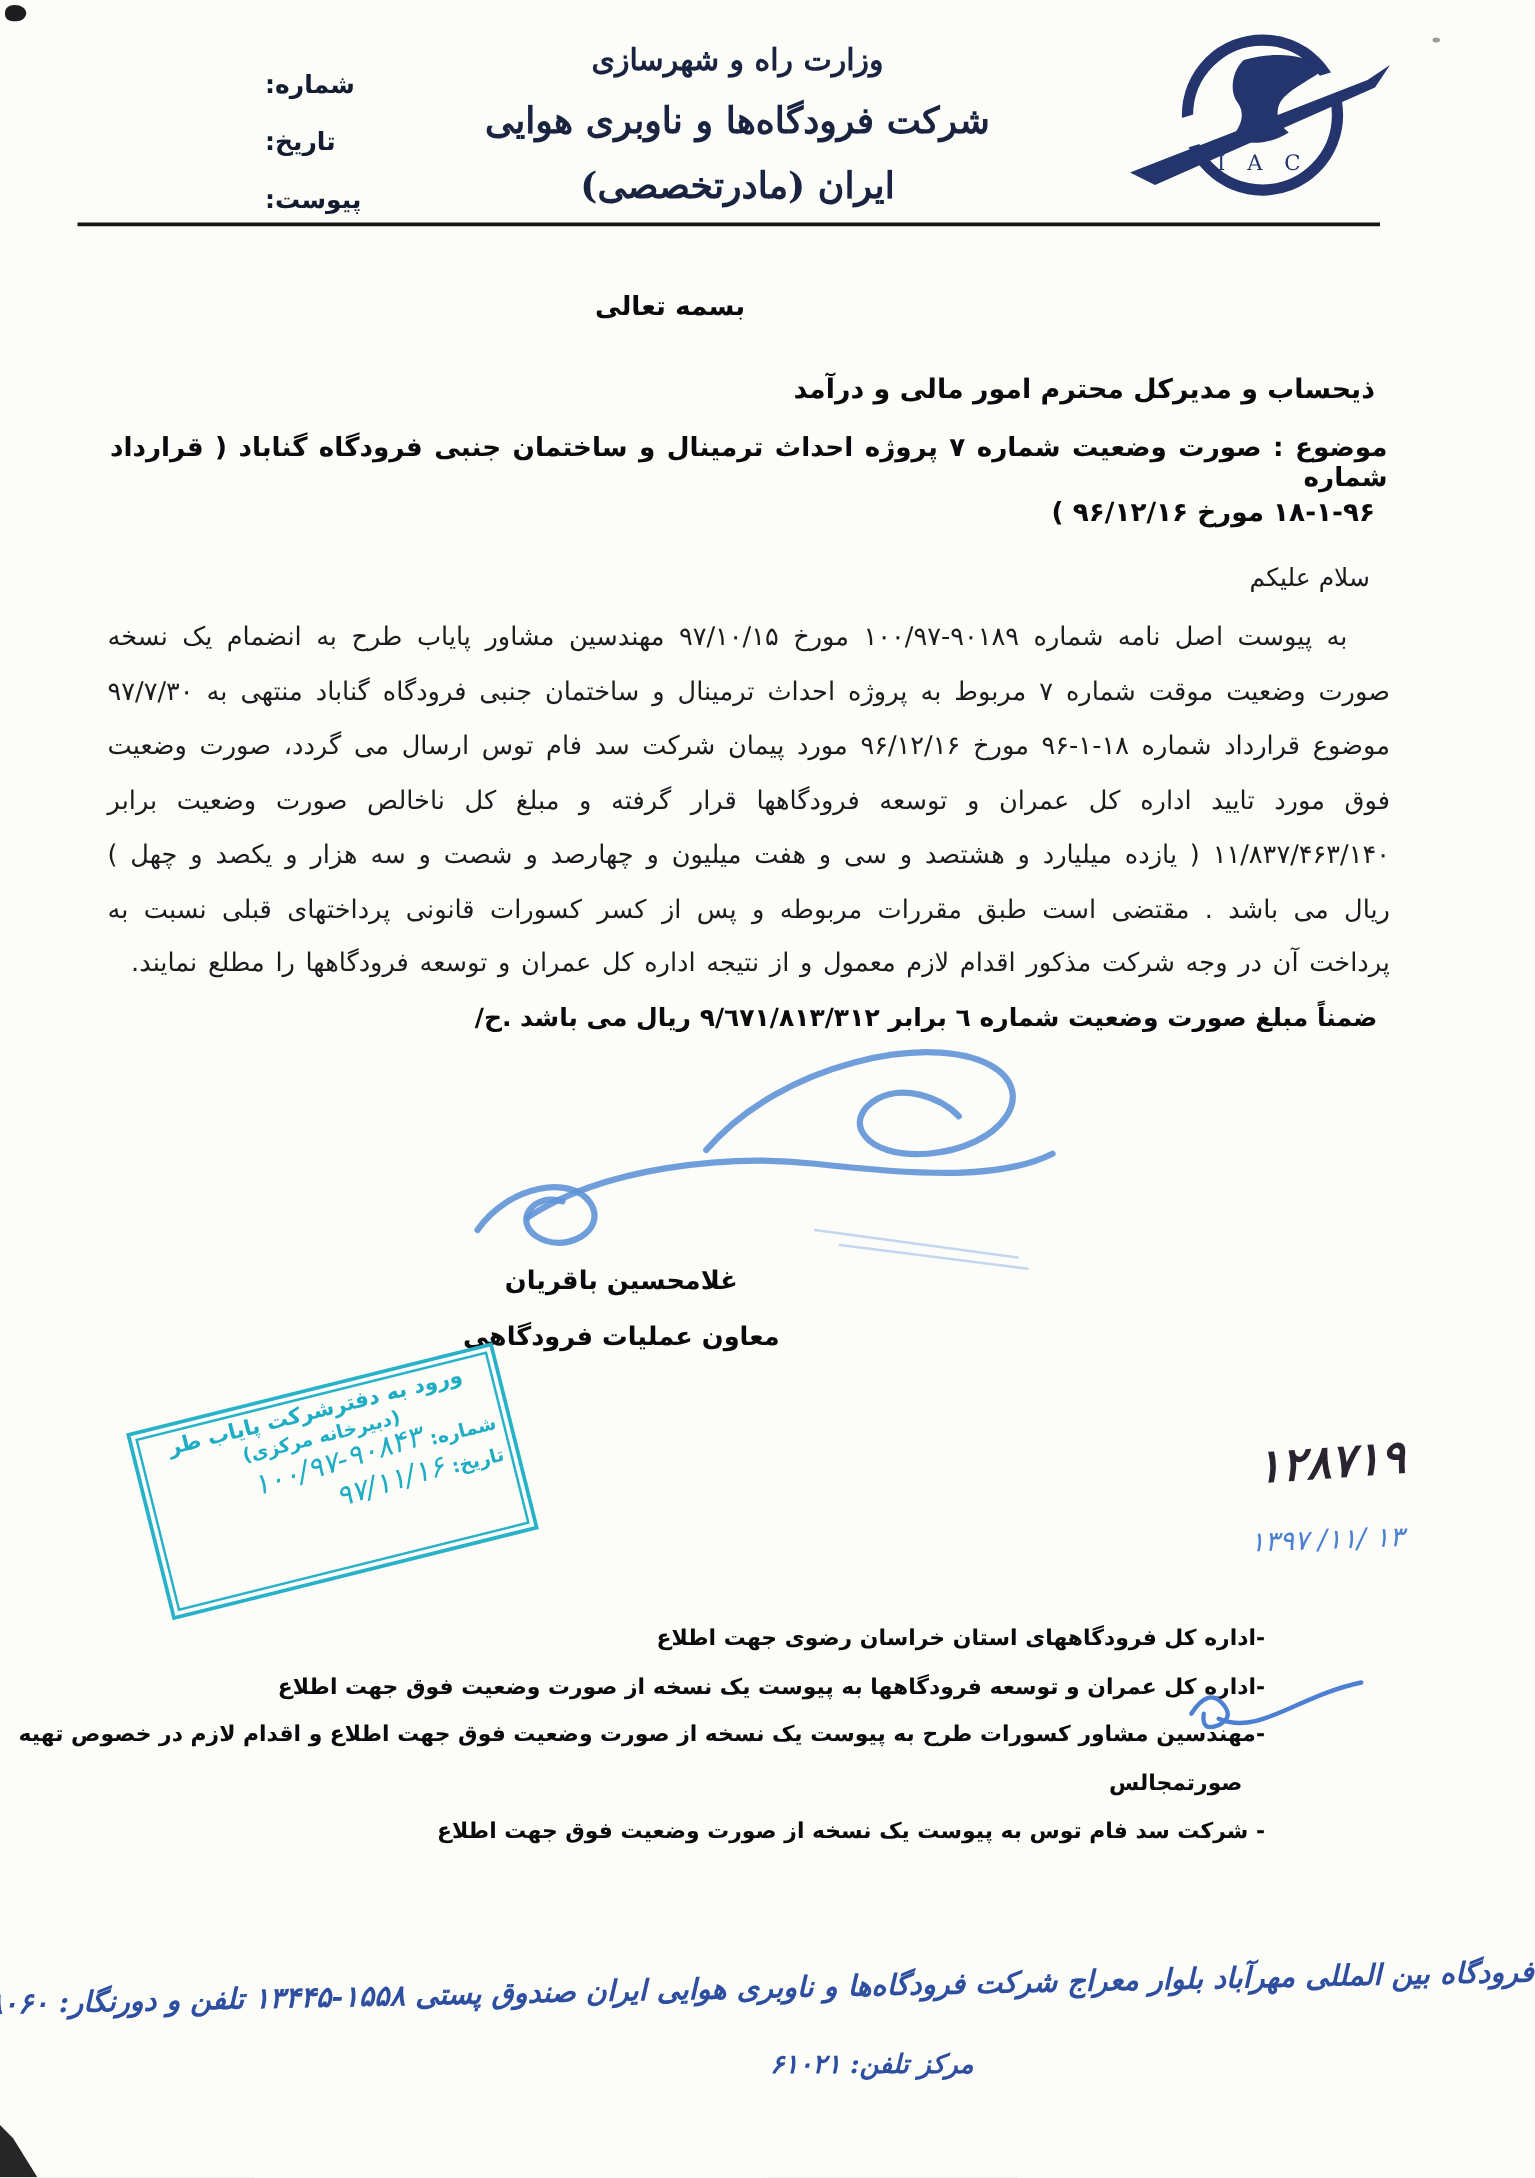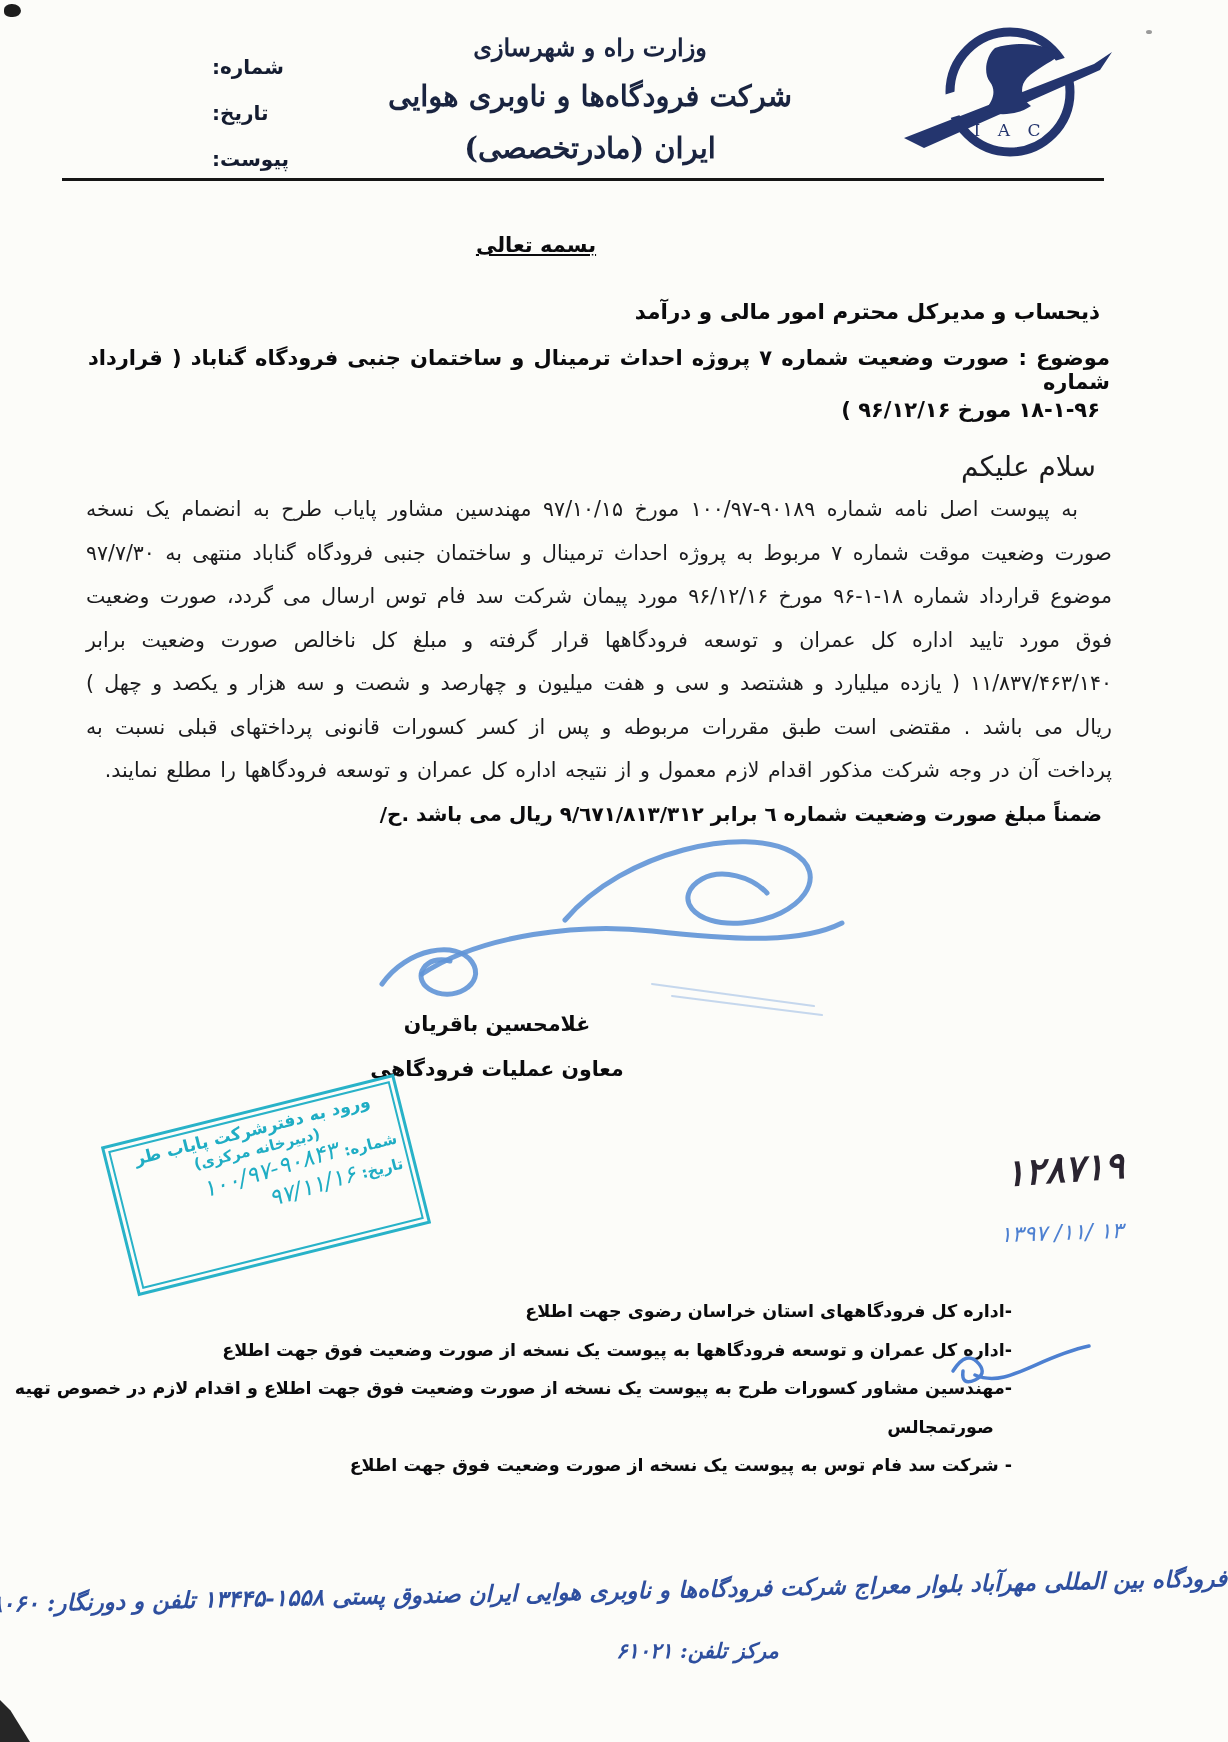--- a/index.html
+++ b/index.html
@@ -13,25 +13,25 @@
 
   
   .meta{left:212px;top:44px;font-size:20px;font-weight:bold;color:#141c30;line-height:46px;text-align:left;}
   .masthead{left:370px;top:26px;width:440px;text-align:center;color:#1a2440;
             font-family:"DejaVu Serif",serif;}
   .ministry{font-size:24px;font-weight:bold;line-height:44px;}
   .company{font-size:29px;font-weight:bold;line-height:52px;}
   .rule{left:62px;top:178px;width:1042px;height:3px;background:#161616;}
 
   
-  .besmellah{left:396px;top:233px;width:280px;text-align:center;font-size:21px;text-decoration:underline;}
+  .besmellah{left:396px;top:233px;width:280px;text-align:center;font-size:21px;}
   .addressee{right:128px;top:299px;font-size:21.5px;}
   .subject1{left:88px;top:346px;width:1022px;font-size:21px;text-align:justify;text-align-last:justify;}
   .subject2{right:128px;top:398px;font-size:21px;}
-  .salutation{right:132px;top:450px;font-size:28px;}
+  .salutation{right:132px;top:450px;font-size:20px;}
   .bodytext{left:86px;top:488px;width:1026px;font-size:20.5px;line-height:43.5px;
             text-align:justify;text-indent:34px;word-spacing:2px;}
   .postscript{right:126px;top:802px;font-size:20px;}
   .signblock{left:332px;top:1002px;width:330px;text-align:center;font-size:20.5px;line-height:45px;}
 
   
   .stamp{left:115px;top:1108px;width:296px;height:148px;transform:rotate(-14deg);
          border:3px solid #28b2c8;color:#1fadc4;direction:rtl;}
   .stamp-inner{position:absolute;inset:3px;border:2px solid #28b2c8;pointer-events:none;}
   .stamp .r1{font-size:17px;font-weight:bold;text-align:center;margin-top:7px;}

